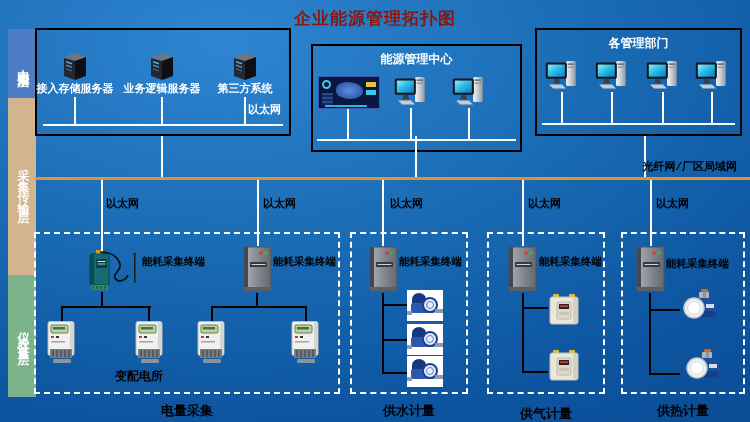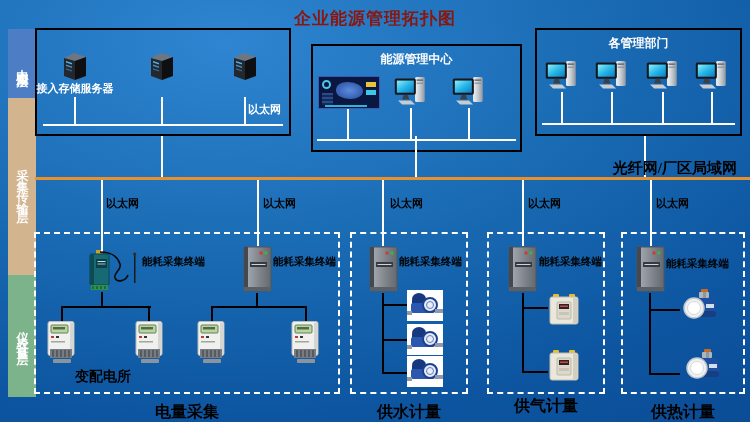--- a/index.html
+++ b/index.html
@@ -1,37 +1,37 @@
 <!DOCTYPE html>
 <html><head>
 <meta charset="utf-8">
 <style>
   html,body{margin:0;padding:0;background:#0a4c97;}
   *{box-sizing:border-box;}
   #page{
     position:relative;width:750px;height:422px;overflow:hidden;
-    font-family:Liberation Serif, serif;
+    font-family:Liberation Mono, monospace;
     background:radial-gradient(ellipse 900px 500px at 30% 10%, #2f85d1 0%, #1a6cb4 40%, #0d55a0 75%, #0a4a94 100%);
   }
   .abs{position:absolute;}
   .page-title{width:100%;text-align:center;font-size:17px;font-weight:bold;color:#8c150c;letter-spacing:1px;}
   .layer-band{left:8px;width:28px;display:flex;align-items:center;justify-content:center;
     color:#fff;font-weight:bold;font-size:12px;writing-mode:vertical-lr;text-orientation:upright;letter-spacing:6px;}
   .topbox{border:2px solid #000;}
   .boxtitle{width:100%;text-align:center;color:#fff;font-weight:bold;font-size:12px;top:5px;white-space:nowrap;}
   .wline{background:#fff;}
   .bline{background:#000;}
   .srvlabel{color:#fff;font-weight:bold;font-size:11px;text-align:center;white-space:nowrap;}
   .eth-in{color:#fff;font-weight:bold;font-size:11px;white-space:nowrap;}
   .eth{color:#000;font-weight:bold;font-size:11px;white-space:nowrap;}
-  .buslabel{color:#000;font-weight:bold;font-size:15px;white-space:nowrap;}
+  .buslabel{color:#000;font-weight:bold;font-size:11px;white-space:nowrap;}
   .dashbox{border:2px dashed #fff;}
   .devlabel{color:#000;font-weight:bold;font-size:10.5px;white-space:nowrap;text-align:right;}
-  .grouplabel{color:#000;font-weight:bold;font-size:14px;text-align:center;}
-  .caption{color:#000;font-weight:bold;font-size:16px;text-align:center;white-space:nowrap;}
+  .grouplabel{color:#000;font-weight:bold;font-size:12px;text-align:right;}
+  .caption{color:#000;font-weight:bold;font-size:13px;text-align:center;white-space:nowrap;}
   .screen{background:#0a1740;border:1px solid #3b5bb0;}
   svg{display:block;}
 </style>
 </head>
 <body>
 
 <svg width="0" height="0" style="position:absolute" aria-hidden="true">
   <defs>
     <linearGradient id="scrG" x1="0" y1="0" x2="1" y2="1">
       <stop offset="0" stop-color="#8deefc"></stop>
@@ -80,20 +80,22 @@
     <svg class="abs" style="left:195px;top:21px;" width="26" height="30" viewBox="0 0 26 30">
       <polygon points="2,7 12,2 24,6 13,10" fill="#70767f"></polygon>
       <polygon points="2,7 13,10 13,29 2,25" fill="#24272d"></polygon>
       <polygon points="13,10 24,6 24,25 13,29" fill="#0d0f12"></polygon>
       <polygon points="4,10 10,12 10,13.4 4,11.4" fill="#54b5ea"></polygon>
       <polygon points="4,13.6 10,15.6 10,17 4,15" fill="#3f93c7"></polygon>
       <polygon points="4,17.2 10,19.2 10,20.6 4,18.6" fill="#2f6f99"></polygon>
     </svg>
 
     <div class="abs srvlabel" style="left:-22px;top:51px;width:120px;">接入存储服务器</div>
+    <div class="abs srvlabel" style="left:65px;top:51px;width:120px;">业务逻辑服务器</div>
+    <div class="abs srvlabel" style="left:148px;top:51px;width:120px;">第三方系统</div>
 
     <div class="abs wline" style="left:37px;top:67px;width:2px;height:27px;"></div>
     <div class="abs wline" style="left:124px;top:67px;width:2px;height:27px;"></div>
     <div class="abs wline" style="left:207px;top:67px;width:2px;height:27px;"></div>
     <div class="abs eth-in" style="right:8px;top:72px;">以太网</div>
     <div class="abs wline" style="left:6px;right:6px;top:94px;height:2px;"></div>
   </div>
   <div class="abs wline" style="left:161px;top:136px;width:2px;height:42px;"></div>
 
   <div class="abs topbox" style="left:311px;top:44px;width:211px;height:108px;">
@@ -382,21 +384,21 @@
       <rect x="5" y="0" width="6" height="4" rx="1" fill="#e6bf2e"></rect>
         <rect x="21" y="0" width="6" height="4" rx="1" fill="#e6bf2e"></rect>
       <rect x="2" y="3" width="28" height="27" rx="2" fill="#eae7dd" stroke="#c2beb0"></rect>
       <rect x="25" y="4" width="4.5" height="25" fill="#d2cec0"></rect>
       <rect x="9" y="8" width="14" height="17" rx="1" fill="#dcd8cb" stroke="#bdb9aa"></rect>
       <rect x="11" y="10" width="10" height="5" fill="#2d2326"></rect>
       <rect x="12" y="11.5" width="8" height="1.5" fill="#d5463c"></rect>
       <rect x="11" y="18" width="10" height="3" fill="#c8c4b6"></rect>
     </svg>
   </div>
-  <div class="abs caption" style="left:487px;top:396px;width:118px;">供气计量</div>
+  <div class="abs caption" style="left:487px;top:405px;width:118px;">供气计量</div>
 
   <div class="abs dashbox" style="left:621px;top:232px;width:124px;height:162px;">
     <svg class="abs" style="left:13px;top:12px;" width="30" height="47" viewBox="0 0 30 47">
       <rect x="1" y="1" width="27" height="44" rx="1" fill="url(#termG)" stroke="#51565c"></rect>
       <rect x="1" y="1" width="4" height="44" fill="#45494f"></rect>
       <circle cx="18" cy="7" r="1.7" fill="#d23b2f"></circle>
         <circle cx="23" cy="7" r="1.7" fill="#39b54a"></circle>
       <rect x="7" y="16" width="17" height="5" rx="0.5" fill="#343a40"></rect>
       <rect x="8.5" y="18" width="14" height="1" fill="#cfd3d7"></rect>
       <rect x="1" y="41" width="27" height="4" fill="#5b6066"></rect>

